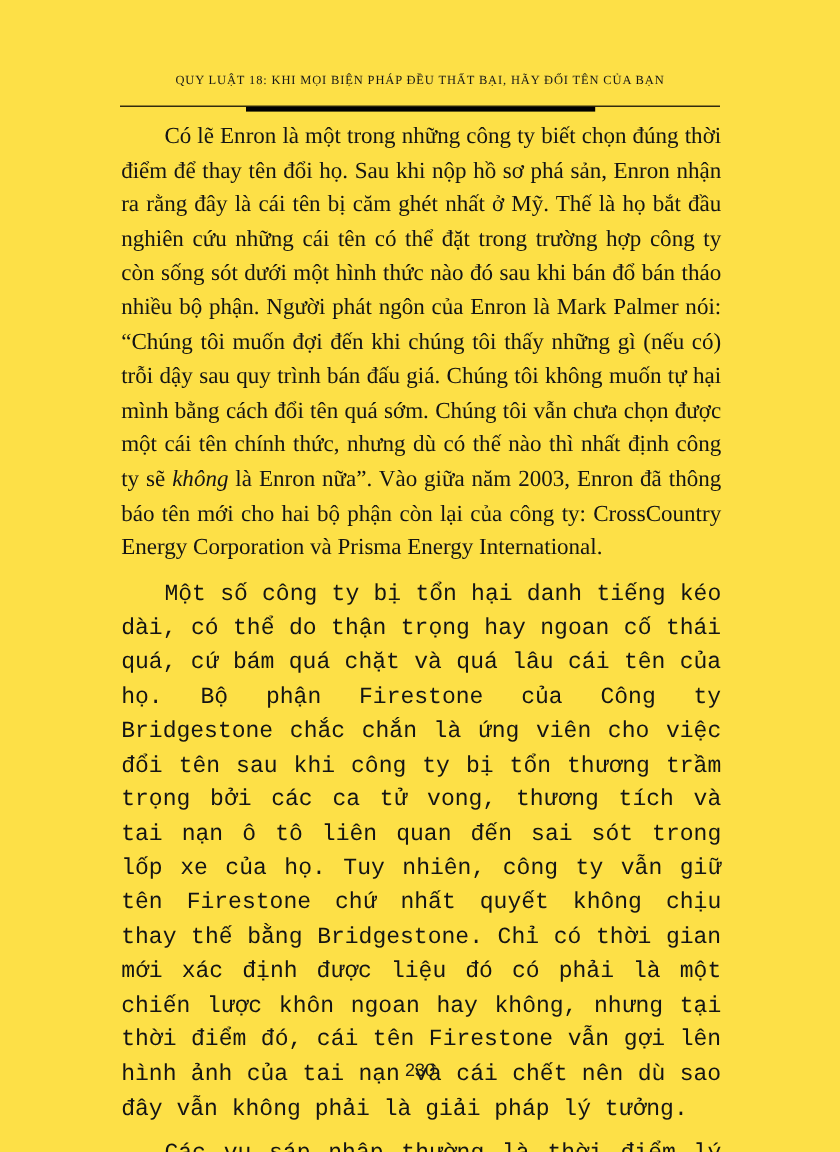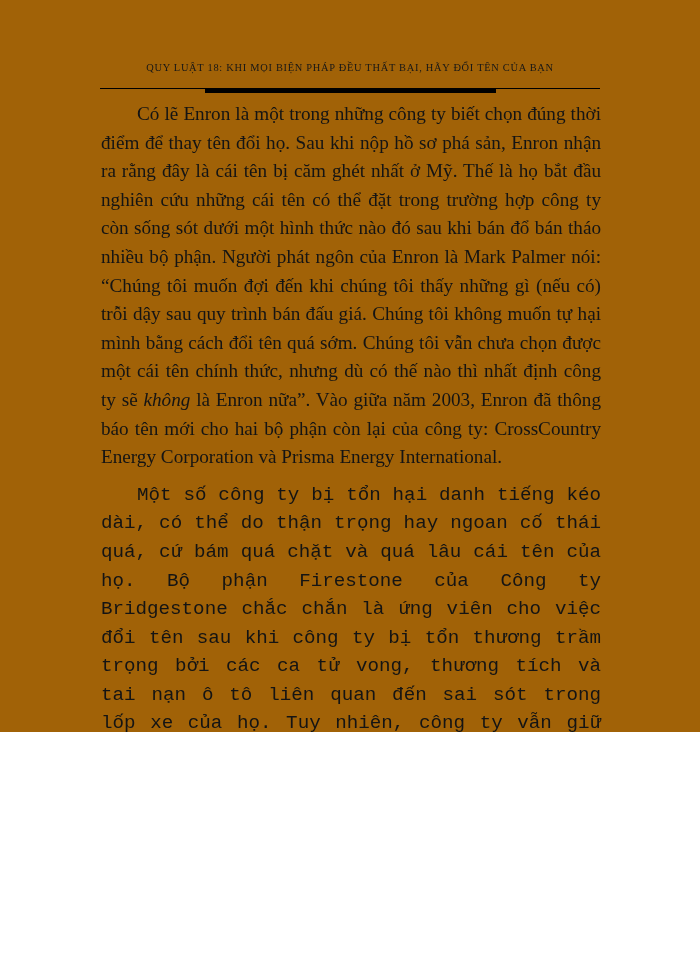--- a/index.html
+++ b/index.html
@@ -9,22 +9,22 @@
   }
 
   body {
     font-family: "Liberation Serif", "DejaVu Serif", serif;
     color: #1a1a1a;
   }
 
   .page {
     position: relative;
     width: 700px;
-    height: 732px;
-    background: #a16207;
+    height: 960px;
+    background: #fde047;
     overflow: hidden;
     box-sizing: border-box;
   }
 
   
   .header-zone {
     position: absolute;
     left: 100px;
     top: 62px;
     width: 500px;

